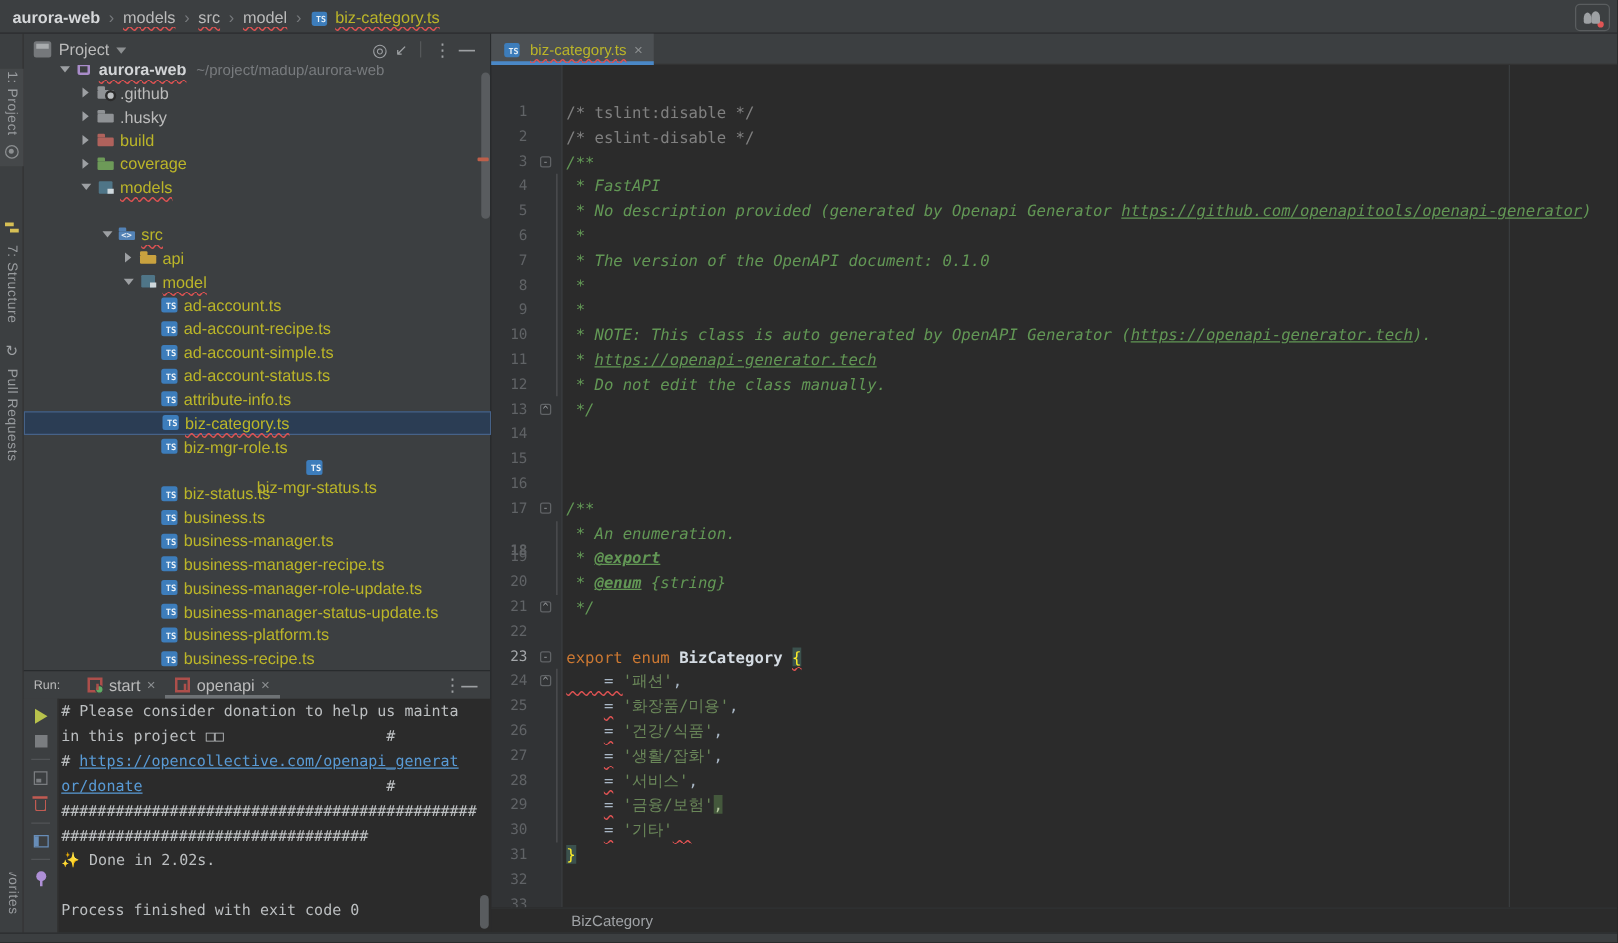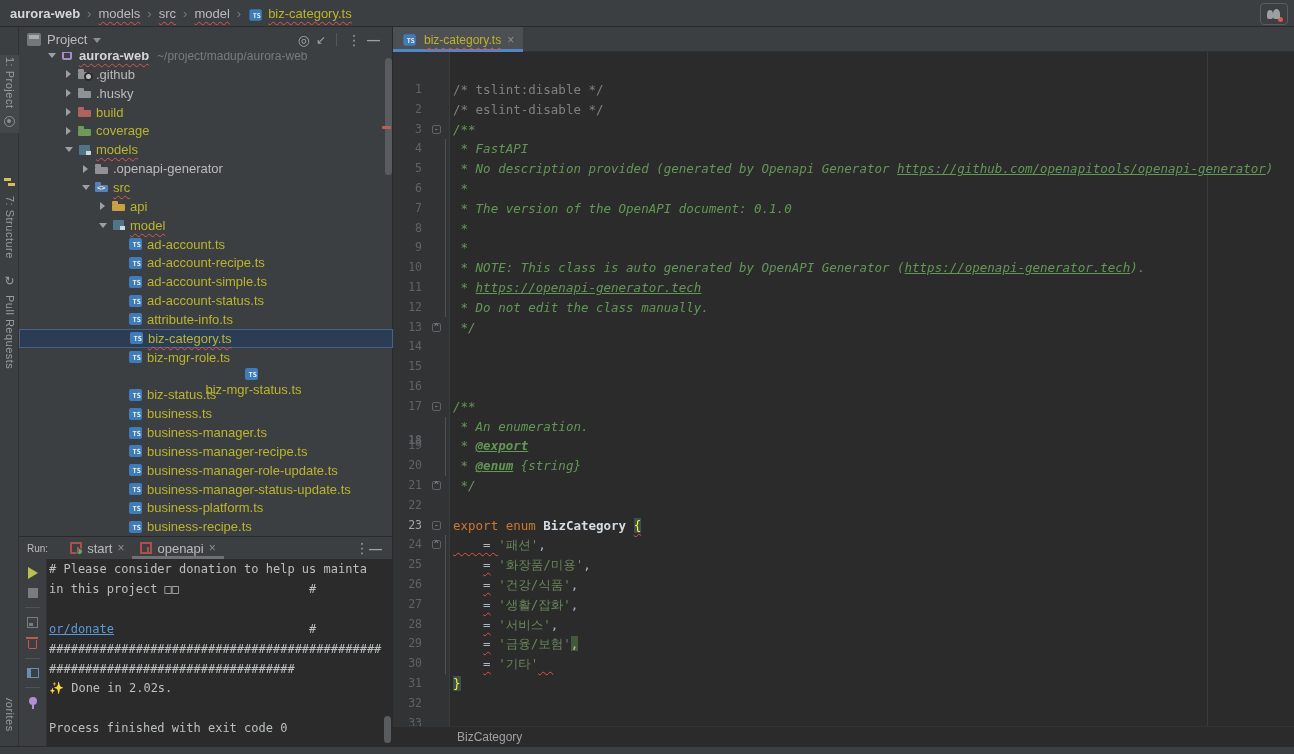--- a/index.html
+++ b/index.html
@@ -245,27 +245,20 @@
           <span class="ti f coverage"></span>
           <span class="lbl olive">coverage</span>
         </div>
         <div class="tree-row" style="top: 88.25px; padding-left: 41px;">
           <span class="chev-slot">
             <span class="chev-d"></span>
           </span>
           <span class="ti module"></span>
           <span class="lbl olive sq">models</span>
         </div>
-        <div class="tree-row" style="top: 107.1px; padding-left: 58px;">
-          <span class="chev-slot">
-            <span class="chev-r"></span>
-          </span>
-          <span class="ti f"></span>
-          <span class="lbl plain">.openapi-generator</span>
-        </div>
         <div class="tree-row" style="top: 125.95px; padding-left: 58px;">
           <span class="chev-slot">
             <span class="chev-d"></span>
           </span>
           <span class="ti f src">
             <span class="mark">&lt;&gt;</span>
           </span>
           <span class="lbl olive sq">src</span>
         </div>
         <div class="tree-row" style="top: 144.8px; padding-left: 75px;">
@@ -393,20 +386,21 @@
       <span class="ic-frame"></span>
       <span class="ic-trash"></span>
       <span class="hdiv"></span>
       <span class="ic-layout"></span>
       <span class="hdiv"></span>
       <span class="ic-pin"></span>
     </div>
     <div id="console">
         <div class="con-line" style="top: 3px;"><span># Please consider donation to help us mainta</span></div>
         <div class="con-line" style="top: 22.9px;"><span>in this project □□                  #</span></div>
+        <div class="con-line" style="top: 42.8px;"><span># </span><span class="con-link">https://opencollective.com/openapi_generat</span></div>
         <div class="con-line" style="top: 62.7px;"><span class="con-link">or/donate</span><span>                           #</span></div>
         <div class="con-line" style="top: 82.6px;"><span>##############################################</span></div>
         <div class="con-line" style="top: 102.5px;"><span>##################################</span></div>
         <div class="con-line" style="top: 122.4px;"><span class="con-spark">✨</span><span> Done in 2.02s.</span></div>
         <div class="con-line" style="top: 142.3px;"></div>
         <div class="con-line" style="top: 162.2px;"><span>Process finished with exit code 0</span></div>
       </div>
     <div class="sb" style="left:365px;top:179px;width:7px;height:27px;"></div>
   </div>
 

